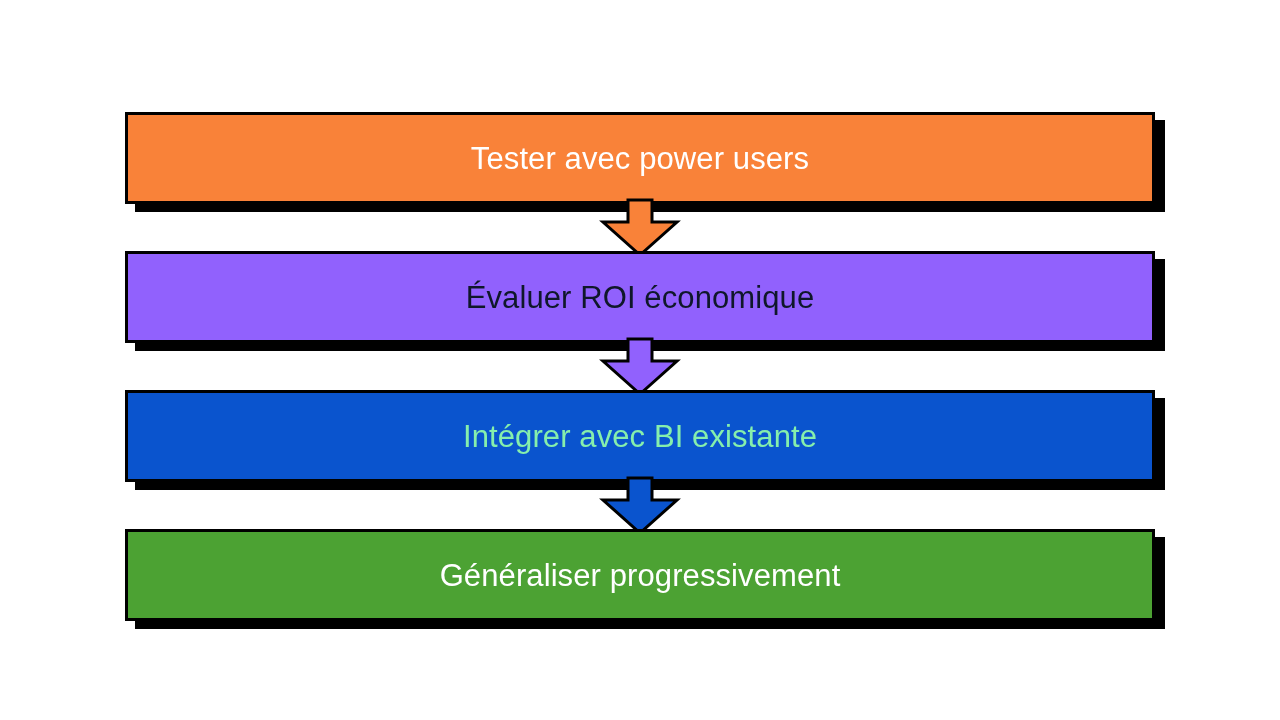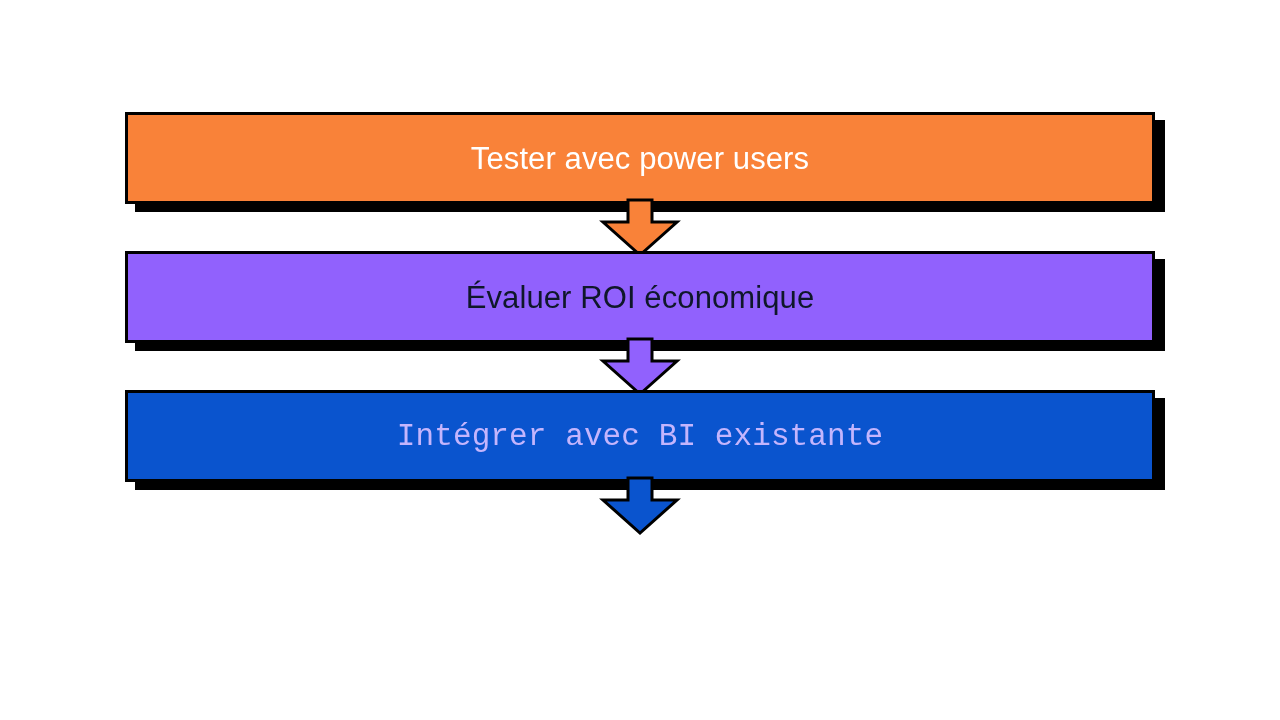--- a/index.html
+++ b/index.html
@@ -111,25 +111,31 @@
 
     <div class="connector">
       <svg width="86" height="56" viewBox="0 0 86 56">
         <path d="M 31 0 L 31 22 L 6 22 L 43 55 L 80 22 L 55 22 L 55 0 Z" stroke="#000000" stroke-width="3" stroke-linejoin="miter" fill="#9161fd"></path>
       </svg>
     </div>
 
     <div class="node-wrap">
       <div class="node-shadow" style="background: rgb(0, 0, 0);"></div>
       <div class="node-box" style="background-color: rgb(10, 84, 206); border-color: rgb(0, 0, 0);">
-        <span class="node-label" style="color: #c4b5fd; font-family: Liberation Mono, monospace;">Intégrer avec BI existante</span>
+        <span class="node-label" style="color: #86efac;">Intégrer avec BI existante</span>
       </div>
     </div>
 
     <div class="connector">
       <svg width="86" height="56" viewBox="0 0 86 56">
         <path d="M 31 0 L 31 22 L 6 22 L 43 55 L 80 22 L 55 22 L 55 0 Z" stroke="#000000" stroke-width="3" stroke-linejoin="miter" fill="#0a54ce"></path>
       </svg>
     </div>
 
+    <div class="node-wrap">
+      <div class="node-shadow" style="background: rgb(0, 0, 0);"></div>
+      <div class="node-box" style="background-color: rgb(76, 162, 51); border-color: rgb(0, 0, 0);">
+        <span class="node-label" style="color: rgb(255, 255, 255);">Généraliser progressivement</span>
+      </div>
+    </div>
 
   </div>
 </div>
 
 </body></html>

